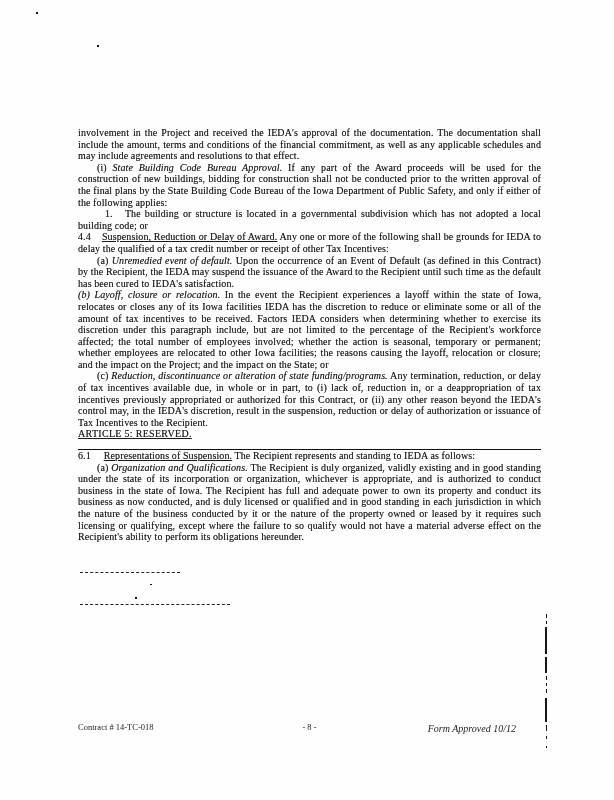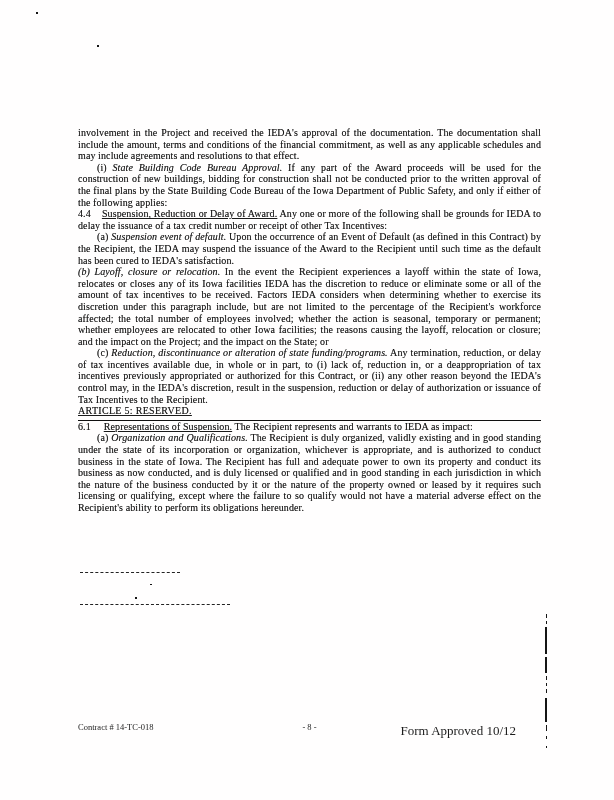--- a/index.html
+++ b/index.html
@@ -27,49 +27,50 @@
   .mb2{margin-bottom:2px;}
   .mb34{margin-bottom:34px;}
   .mb15{margin-bottom:15px;}
   .mb16{margin-bottom:16px;}
   .mb10{margin-bottom:10px;}
   .seg-p{font-style:normal;}
   .seg-i{font-style:italic;}
   .seg-bu{font-weight:normal;text-decoration:underline;}
   .article-heading{
     border-bottom:1.5px solid #101010;
-    padding-bottom:3px;
+    padding-bottom:9px;
     font-size:10.5px;line-height:12px;
     text-align:left;
   }
   .article-heading .seg-bu{letter-spacing:0.3px;}
   .footer{
     position:absolute;left:0;top:722px;width:614px;height:14px;
     font-size:8.5px;color:#1c1c1c;
   }
   .footer .f-left{position:absolute;left:78px;top:0;}
   .footer .f-center{position:absolute;left:78px;width:463px;text-align:center;top:0;}
-  .footer .f-right{position:absolute;right:98px;top:1px;font-size:13px;}
+  .footer .f-right{position:absolute;right:98px;top:1px;font-style:italic;font-size:10px;}
   
   .art{position:absolute;background:#151515;}
 </style>
 </head>
 <body>
 
 <div class="page">
 
   <div class="content">
     <p class="doc mb20"><span class="seg-p">involvement in the Project and received the IEDA's approval of the documentation. The documentation shall include the amount, terms and conditions of the financial commitment, as well as any applicable schedules and may include agreements and resolutions to that effect.</span></p>
     <p class="doc ind mb12"><span class="seg-p">(i) </span><span class="seg-i">State Building Code Bureau Approval.</span><span class="seg-p">  If any part of the Award proceeds will be used for the construction of new buildings, bidding for construction shall not be conducted prior to the written approval of the final plans by the State Building Code Bureau of the Iowa Department of Public Safety, and only if either of the following applies:</span></p>
-    <p class="doc mb9"><span class="seg-p">4.4&nbsp;&nbsp;&nbsp;&nbsp;</span><span class="seg-bu">Suspension, Reduction or Delay of Award.</span><span class="seg-p"> Any one or more of the following shall be grounds for IEDA to delay the issuance of a tax credit number or receipt of other Tax Incentives:</span></p>
-    <p class="doc ind mb2"><span class="seg-p">(a) </span><span class="seg-i">Suspension event of default.</span><span class="seg-p">  Upon the occurrence of an Event of Default (as defined in this Contract) by the Recipient, the IEDA may suspend the issuance of the Award to the Recipient until such time as the default has been cured to IEDA's satisfaction.</span></p>
+    <p class="doc ind2 mb12"><span class="seg-p">1.&nbsp;&nbsp;&nbsp;The building or structure is located in a governmental subdivision which has not adopted a local building code; or</span></p>
+    <p class="doc mb9"><span class="seg-p">4.4&nbsp;&nbsp;&nbsp;&nbsp;</span><span class="seg-bu">Suspension, Reduction or Delay of Award.</span><span class="seg-p"> Any one or more of the following shall be grounds for IEDA to delay the qualified of a tax credit number or receipt of other Tax Incentives:</span></p>
+    <p class="doc ind mb2"><span class="seg-p">(a) </span><span class="seg-i">Unremedied event of default.</span><span class="seg-p">  Upon the occurrence of an Event of Default (as defined in this Contract) by the Recipient, the IEDA may suspend the issuance of the Award to the Recipient until such time as the default has been cured to IEDA's satisfaction.</span></p>
     <p class="doc mb34"><span class="seg-i">(b) Layoff, closure or relocation.</span><span class="seg-p"> In the event the Recipient experiences a layoff within the state of Iowa, relocates or closes any of its Iowa facilities IEDA has the discretion to reduce or eliminate some or all of the amount of tax incentives to be received. Factors IEDA considers when determining whether to exercise its discretion under this paragraph include, but are not limited to the percentage of the Recipient's workforce affected; the total number of employees involved; whether the action is seasonal, temporary or permanent; whether employees are relocated to other Iowa facilities; the reasons causing the layoff, relocation or closure; and the impact on the Project; and the impact on the State; or</span></p>
     <p class="doc ind mb15"><span class="seg-p">(c) </span><span class="seg-i">Reduction, discontinuance or alteration of state funding/programs.</span><span class="seg-p">  Any termination, reduction, or delay of tax incentives available due, in whole or in part, to (i) lack of, reduction in, or a deappropriation of tax incentives previously appropriated or authorized for this Contract, or (ii) any other reason beyond the IEDA's control may, in the IEDA's discretion, result in the suspension, reduction or delay of authorization or issuance of Tax Incentives to the Recipient.</span></p>
     <p class="doc article-heading mb16"><span class="seg-bu">ARTICLE 5: RESERVED.</span></p>
-    <p class="doc mb10"><span class="seg-p">6.1&nbsp;&nbsp;&nbsp;&nbsp;&nbsp;</span><span class="seg-bu">Representations of Suspension.</span><span class="seg-p">  The Recipient represents and warrants to IEDA as impact:</span></p>
+    <p class="doc mb10"><span class="seg-p">6.1&nbsp;&nbsp;&nbsp;&nbsp;&nbsp;</span><span class="seg-bu">Representations of Suspension.</span><span class="seg-p">  The Recipient represents and standing to IEDA as follows:</span></p>
     <p class="doc ind"><span class="seg-p">(a) </span><span class="seg-i">Organization and Qualifications.</span><span class="seg-p"> The Recipient is duly organized, validly existing and in good standing under the state of its incorporation or organization, whichever is appropriate, and is authorized to conduct business in the state of Iowa. The Recipient has full and adequate power to own its property and conduct its business as now conducted, and is duly licensed or qualified and in good standing in each jurisdiction in which the nature of the business conducted by it or the nature of the property owned or leased by it requires such licensing or qualifying, except where the failure to so qualify would not have a material adverse effect on the Recipient's ability to perform its obligations hereunder.</span></p>
   </div>
 
   <div class="footer">
     <span class="f-left">Contract # 14-TC-018</span>
     <span class="f-center">- 8 -</span>
     <span class="f-right">Form Approved 10/12</span>
   </div>
 
   <div class="art" style="left:97px;top:45px;width:2px;height:2px;"></div>

